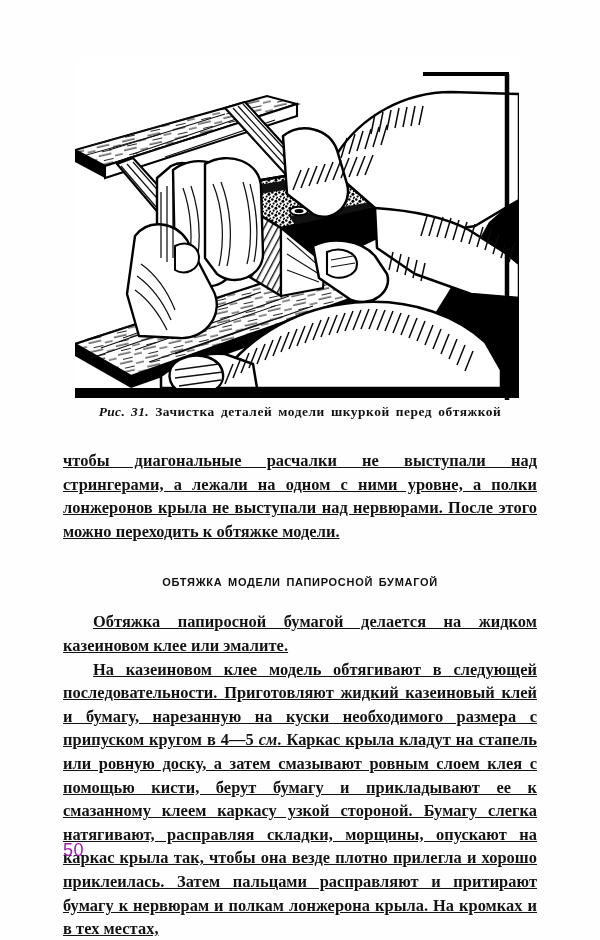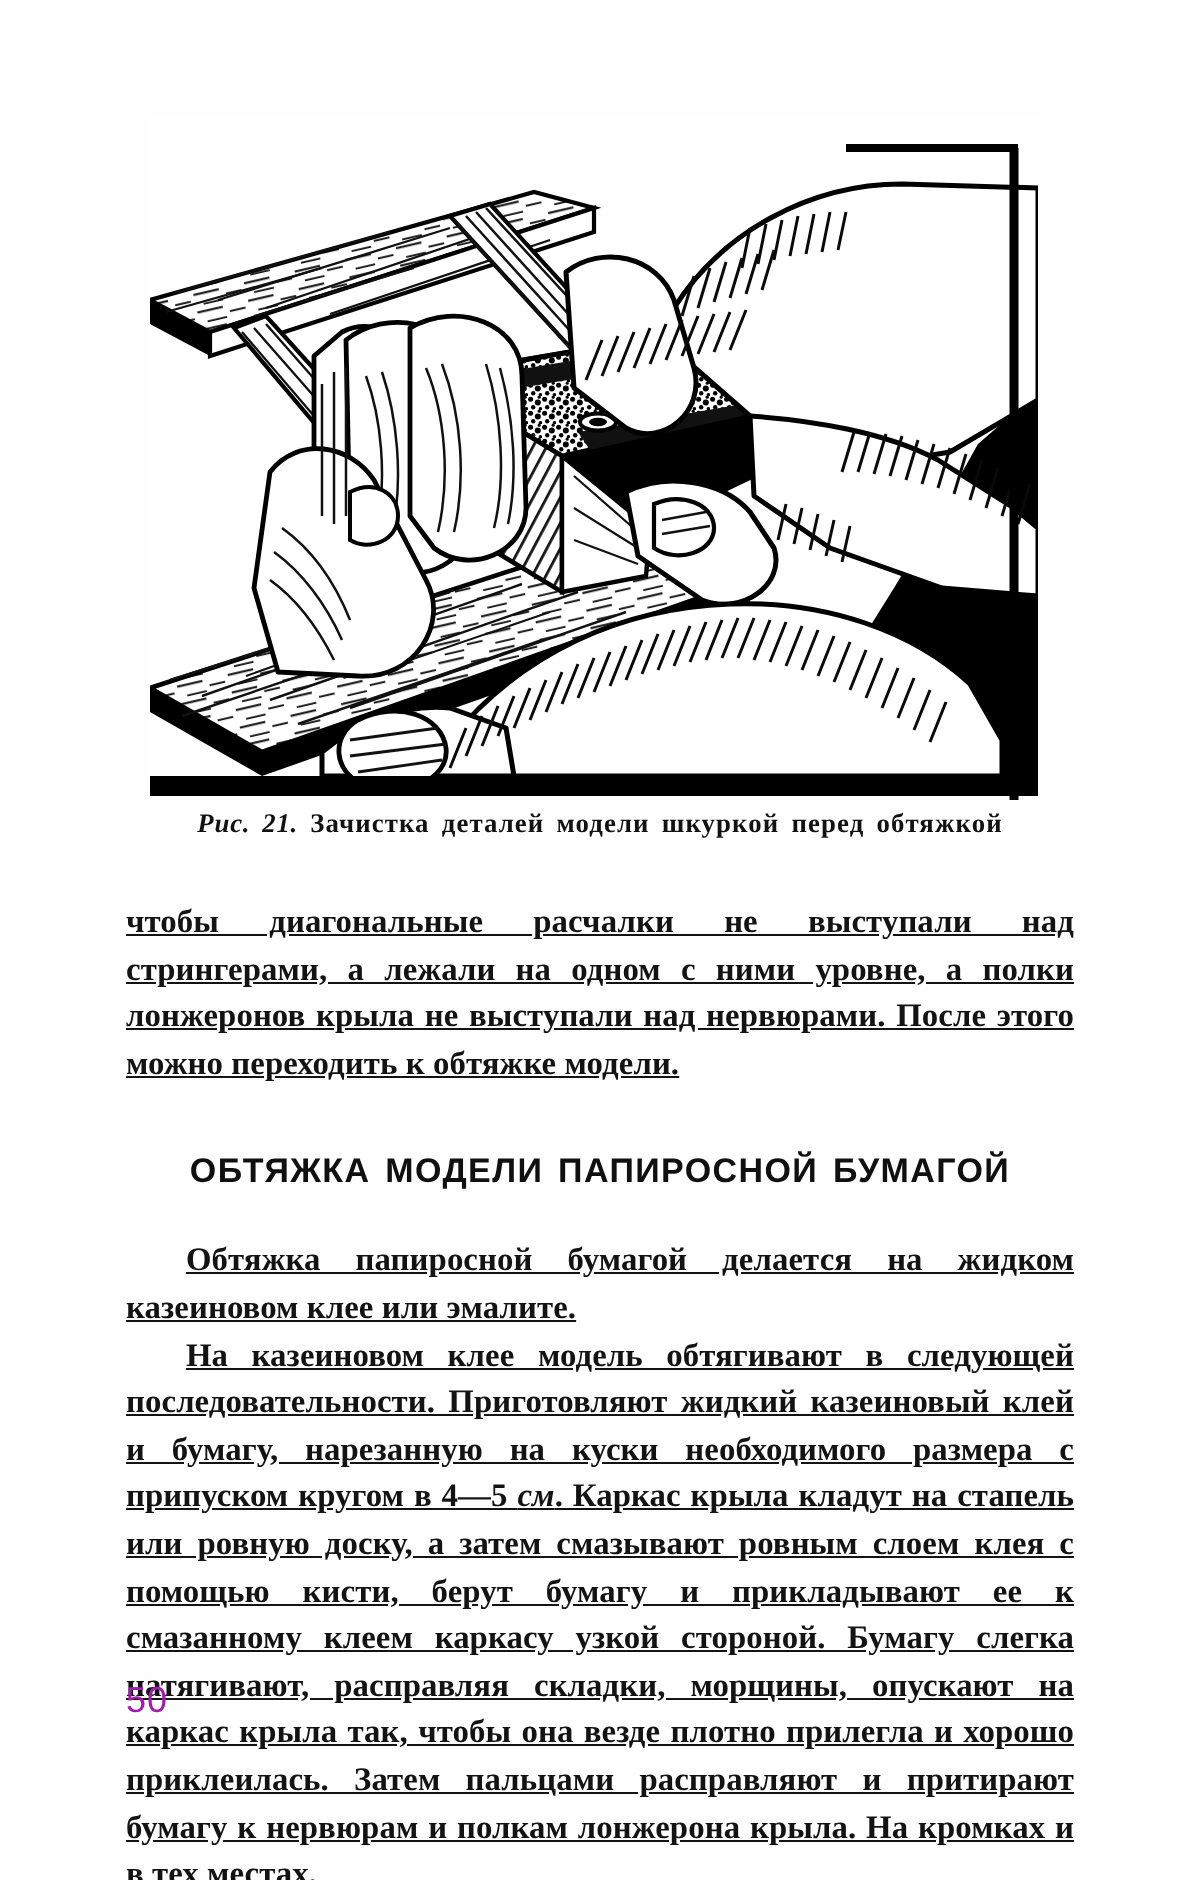--- a/index.html
+++ b/index.html
@@ -76,21 +76,21 @@
     color: #131313;
     font-family: "Liberation Serif", "DejaVu Serif", serif;
     text-decoration: underline;
   }
   p.body.indent { text-indent: 30px; }
   p.body .ital { font-style: italic; margin-top: 21px; }
 
   .heading {
     margin: 0;
     font-family: "Liberation Sans", "DejaVu Sans", sans-serif;
-    font-size: 17px;
+    font-size: 11px;
     font-weight: 700;
     text-align: center;
     letter-spacing: 0.7px;
     word-spacing: 2px;
     color: #101010;
   }
   .gap-before-heading { height: 33px; }
   .gap-after-heading  { height: 22px; }
 
   
@@ -283,21 +283,21 @@
 
           <path d="M432 16 L432 342" stroke="#000" stroke-width="4.5" fill="none"></path>
           <path d="M348 16 L434 16" stroke="#000" stroke-width="4" fill="none"></path>
           <path d="M0 336 L434 336" stroke="#000" stroke-width="5" fill="none"></path>
         </g>
       </svg>
     </div>
   </div>
 
   <div class="caption">
-    <span class="ital">Рис. 21.</span>
+    <span class="ital">Рис. 31.</span>
     <span>Зачистка деталей модели шкуркой перед обтяжкой</span>
   </div>
 
   <div class="textcol">
 
     <p class="body">чтобы диагональные расчалки не выступали над стрингерами, а лежали на одном с ними уровне, а полки лонжеронов крыла не выступали над нервюрами. После этого можно переходить к обтяжке модели.</p>
 
     <div class="gap-before-heading"></div>
 
     <h2 class="heading">ОБТЯЖКА МОДЕЛИ ПАПИРОСНОЙ  БУМАГОЙ</h2>

